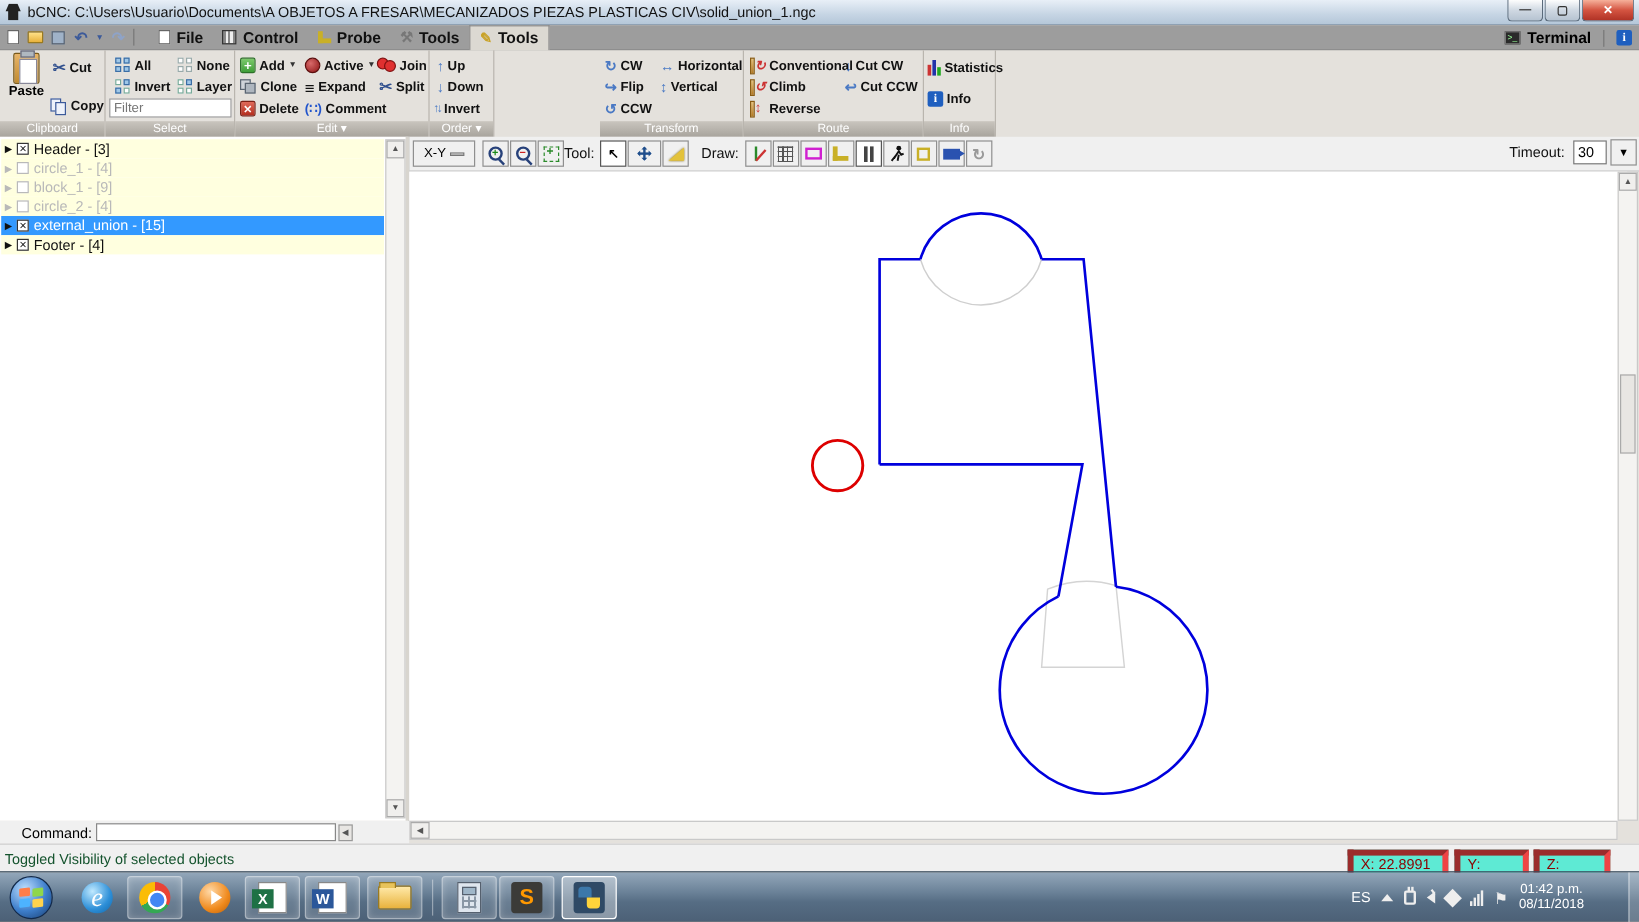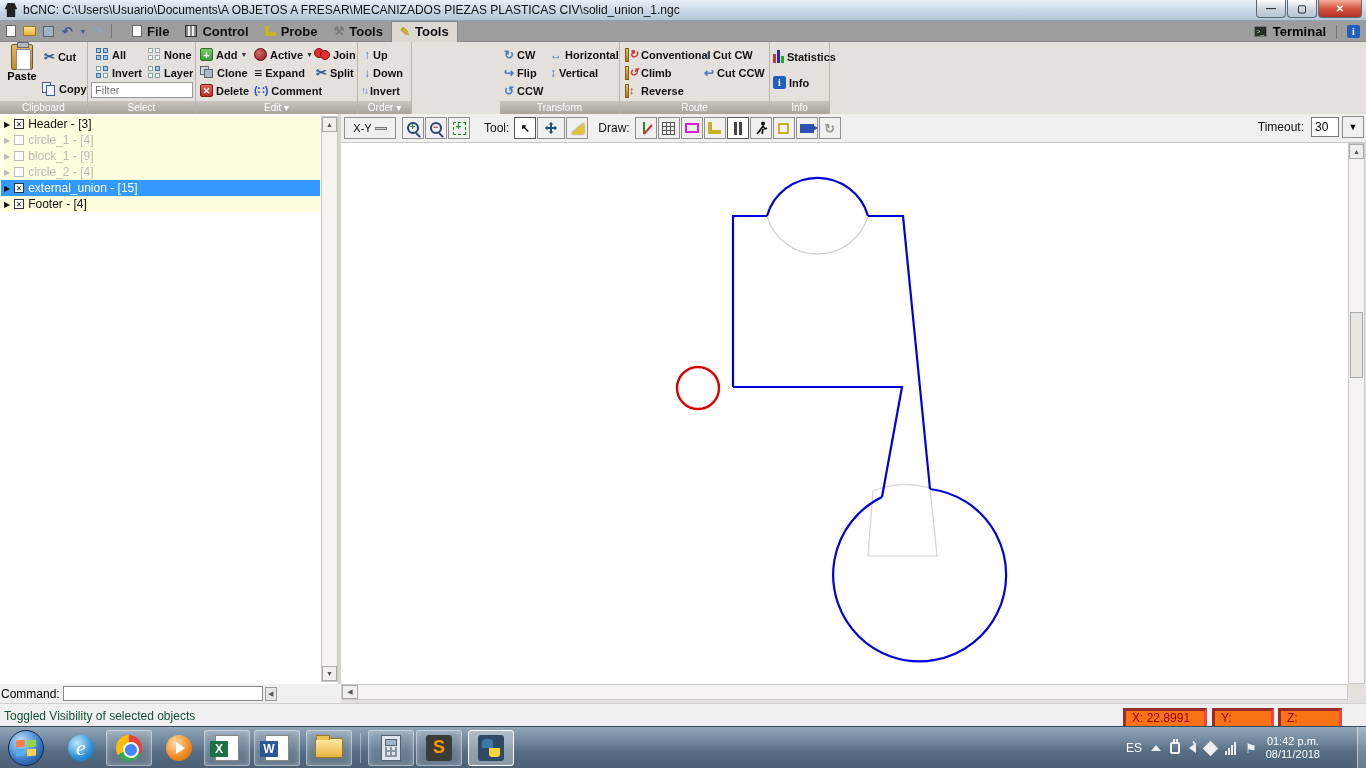--- a/index.html
+++ b/index.html
@@ -138,27 +138,27 @@
   #splitter { position:absolute; left:338px; top:114px; width:3px; height:570px; background:#d8d5cf; }
 
   
   #canvas { position:absolute; left:341px; top:143px; width:1015px; height:541px; background:#fff; }
   #canvas-vscroll { left:1348px; top:143px; height:541px; position:absolute; width:17px; background:#f4f3f1; border:1px solid #c9c9c9;}
   .thumb { position:absolute; left:1px; width:13px; background:#e8e6e3; border:1px solid #aaa; }
   #canvas-hscroll { position:absolute; left:341px; top:684px; width:1007px; height:16px; background:#f4f3f1; border:1px solid #c9c9c9; }
 
   
   #cmdrow { position:absolute; left:0; top:684px; width:341px; height:19px; background:#f0f0f0; display:flex; align-items:center; }
-  #cmdrow label { font-size:12px; margin-left:1px;text-align:right; }
+  #cmdrow label { font-size:12px; margin-left:18px;text-align:right; }
   #cmdrow input { width:200px; height:15px; border:1px solid #888; margin-left:3px; font-size:11px; }
   .minibtn { width:12px; height:14px; border:1px solid #999; background:#e8e6e3; font-size:7px; color:#555; margin-left:2px;
     display:flex; align-items:center; justify-content:center; }
   #statusbar { position:absolute; left:0; top:703px; width:1366px; height:23px; background:#f0f0f0; border-top:1px solid #d0d0d0; }
   #status-msg { position:absolute; left:4px; top:5px; font-size:12px; color:#14532d; }
-  .xyz { position:absolute; top:4px; height:32px; border:3px solid #ef4444; border-style:inset; background:#f97316;
+  .xyz { position:absolute; top:4px; height:32px; border:5px solid #ef4444; border-style:inset; background:#5eead4;
     font-size:12px; color:#8b0000; padding:0 6px; line-height:15px; }
 
   
   #taskbar { position:absolute; left:0; top:726px; width:1366px; height:42px;
     background:linear-gradient(#93a7ba,#6b8298 40%,#566d84 60%,#4c6076); border-top:1px solid #3a4c5e; }
   .orb { position:absolute; left:8px; top:3px; width:36px; height:36px; border-radius:50%;
     background:radial-gradient(circle at 35% 30%,#bfe0ff,#3d7ecb 55%,#173a6b); border:1px solid #12294a;
     display:grid; grid-template-columns:9px 9px; grid-template-rows:7px 7px; gap:2px; align-content:center; justify-content:center; }
   .orb i { border-radius:1px; transform:skewY(-6deg); }
   .orb i:nth-child(1){background:#ff7d49;} .orb i:nth-child(2){background:#8fd64c;}
@@ -472,21 +472,21 @@
         </span>
       </div>
     <div class="tbtn">
         <span class="mag">
           <span class="pm minus">−</span>
         </span>
       </div>
     <div class="tbtn">
         <span class="fitbox"></span>
       </div>
-    <span class="tlabel" style="margin-left:14px">Tool:</span>
+    <span class="tlabel" style="margin-left:0">Tool:</span>
     <div class="tbtn pressed">
         <span style="font-weight:bold">↖</span>
       </div>
     <div class="tbtn">
         <span class="ic-4way" style="transform:scale(.5)">
           <i class="b1"></i>
           <i class="b2"></i>
           <i class="t tu"></i>
           <i class="t td"></i>
           <i class="t tl"></i>

